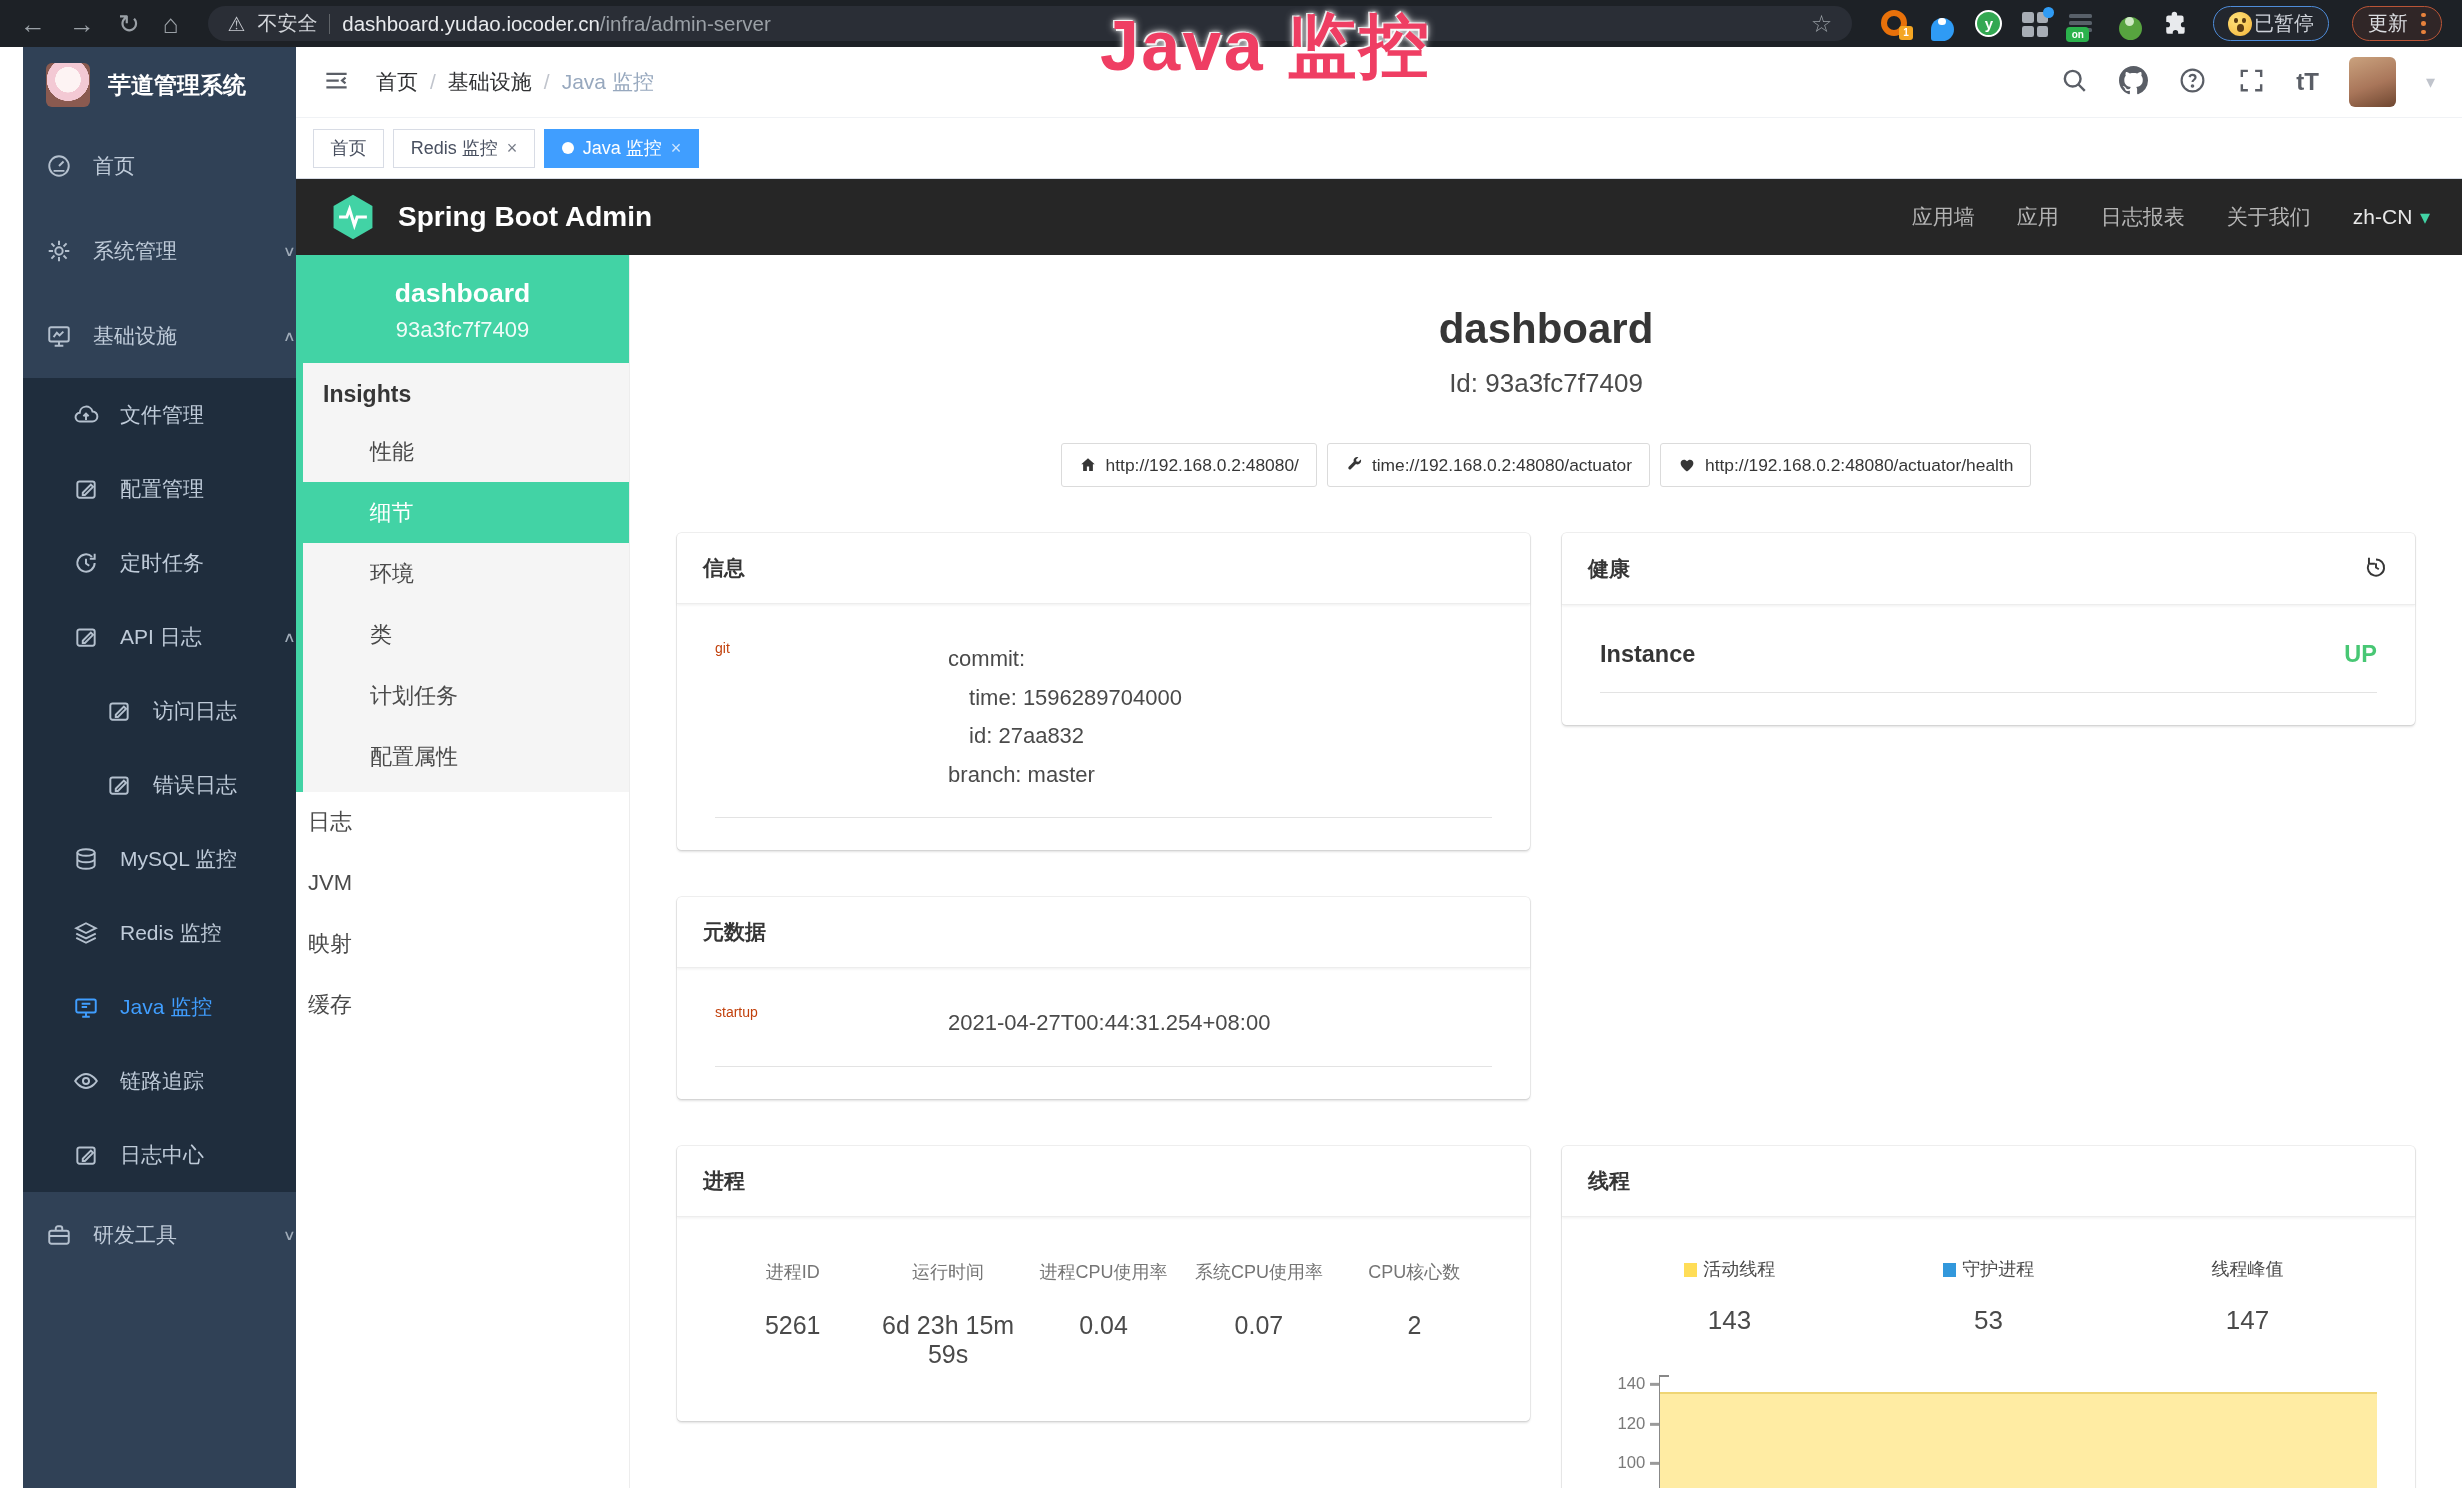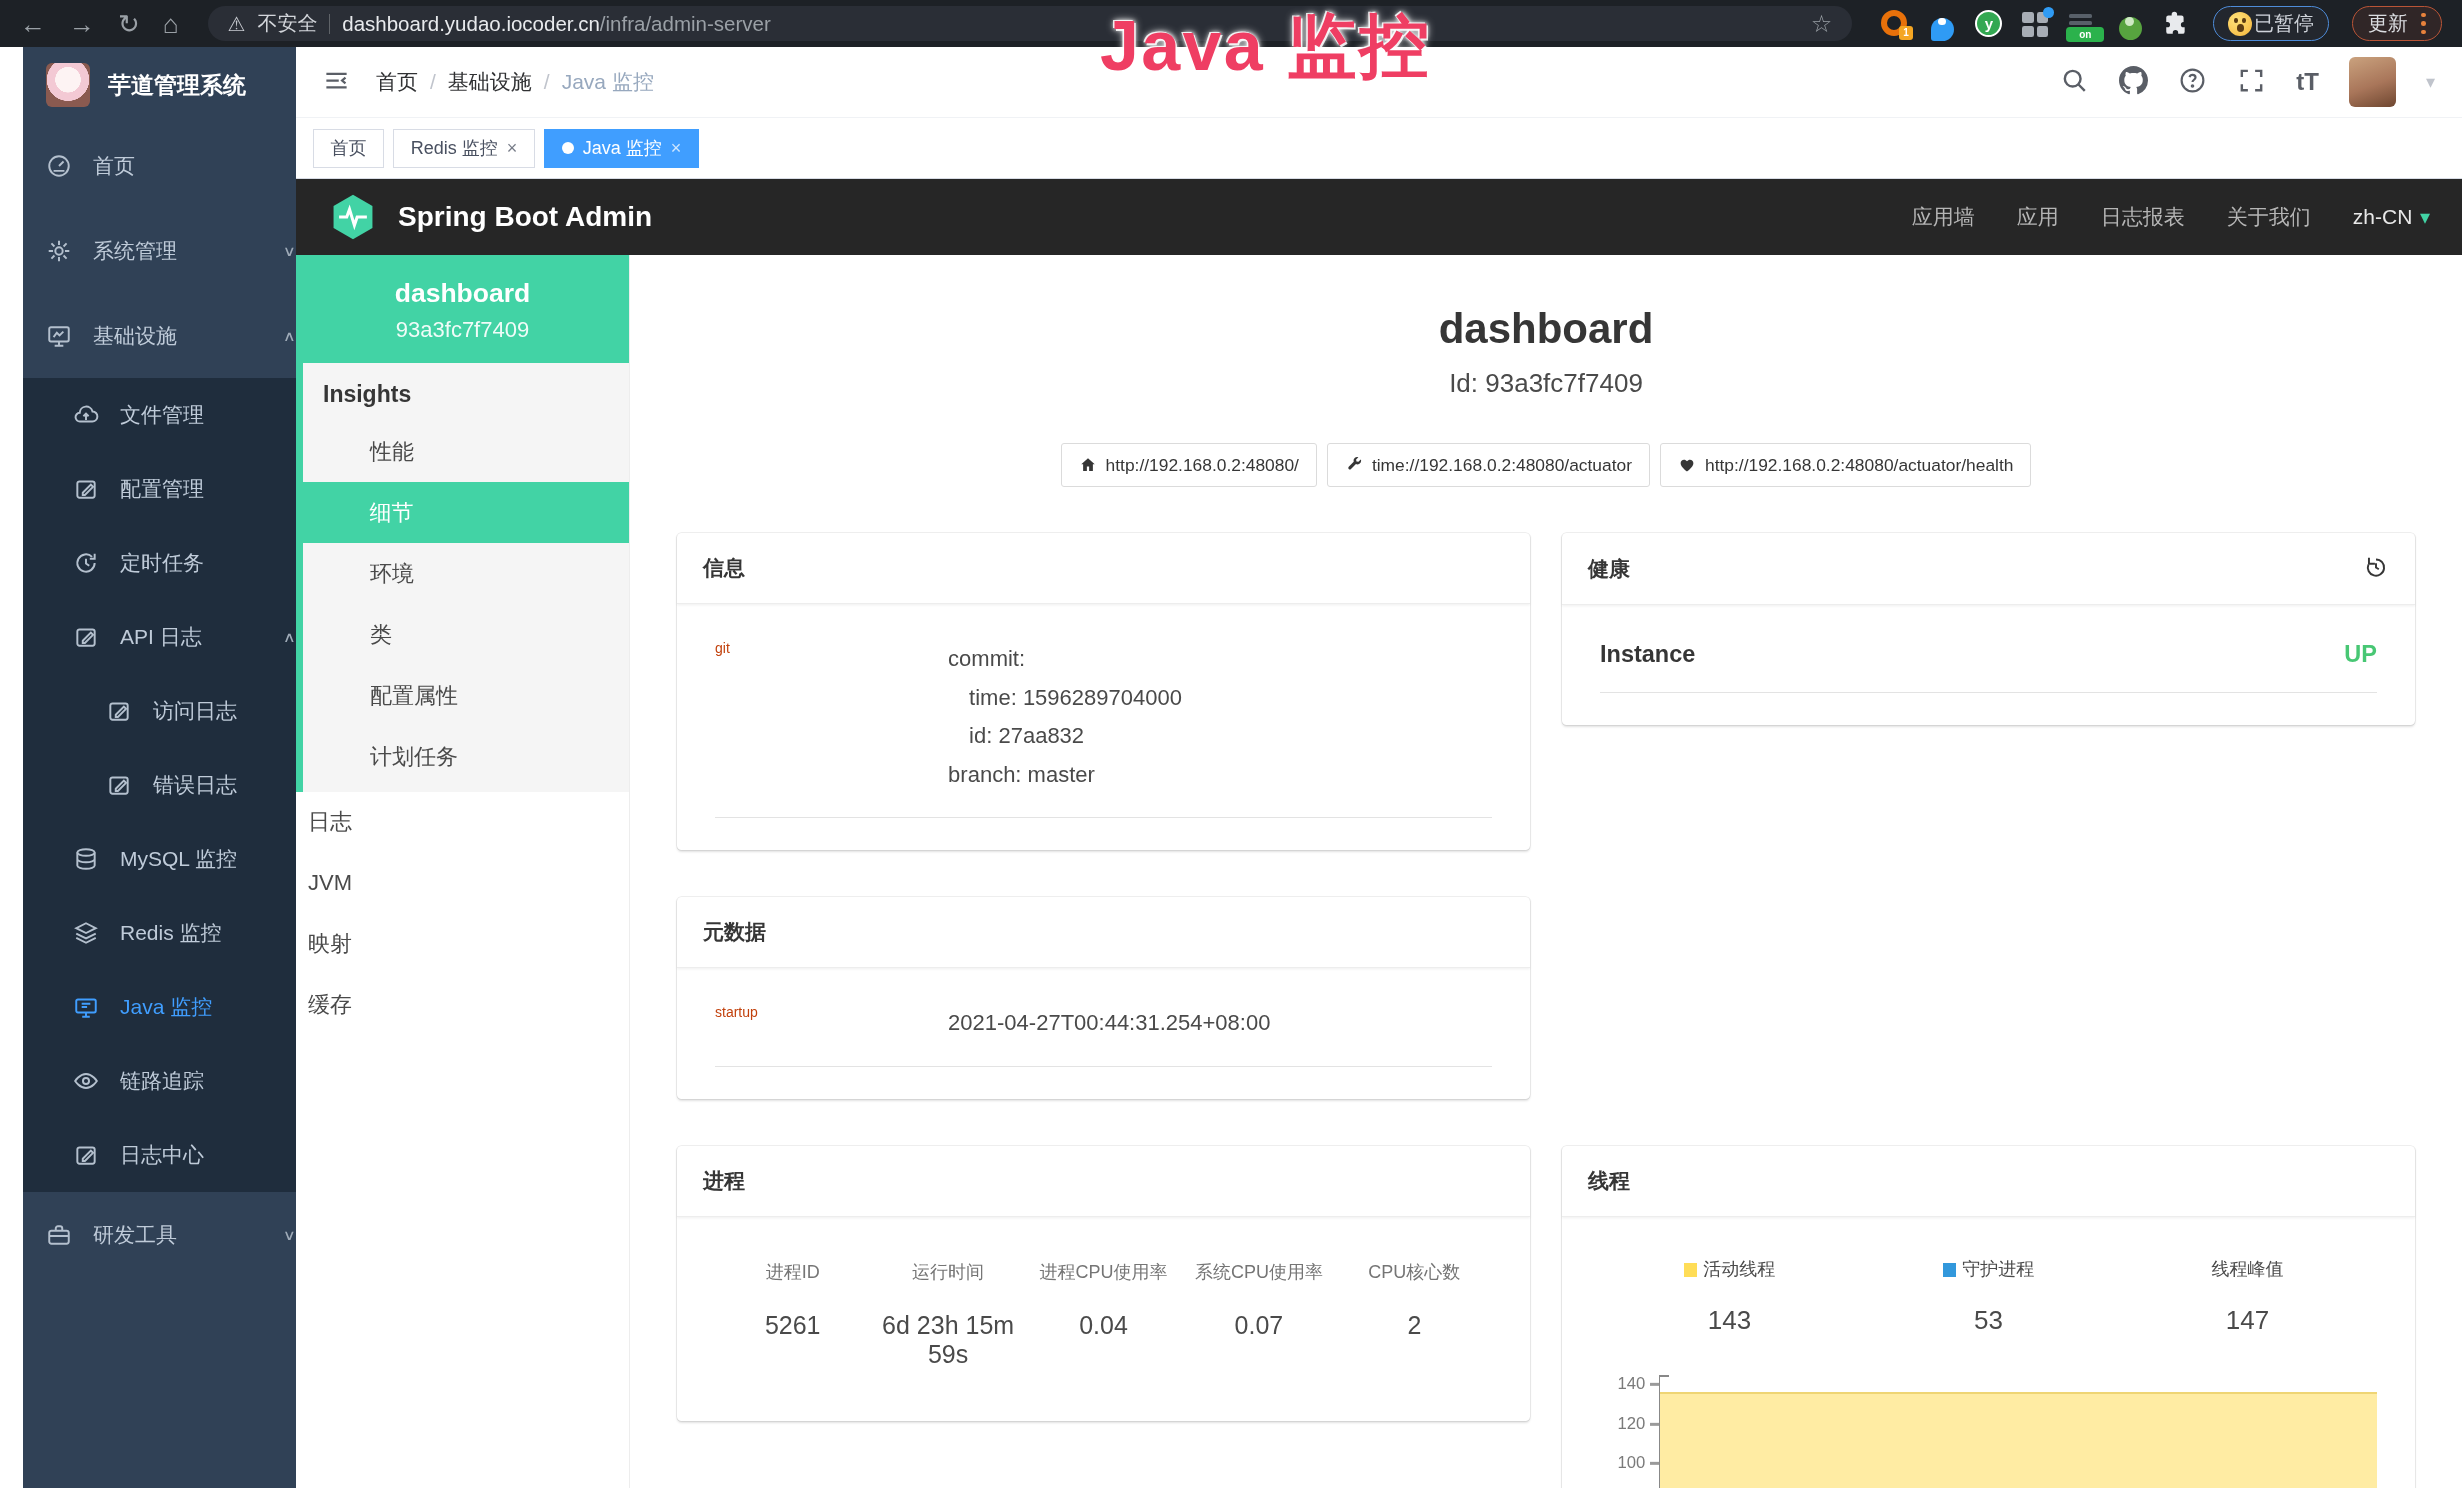--- a/index.html
+++ b/index.html
@@ -25,21 +25,21 @@
   .ext-badge1 { position:absolute; right:-4.6px; bottom:-3px; width:13.7px; height:13.7px; background:#f5a623;
     border-radius:3px; color:#fff; font-size:10px; text-align:center; line-height:13.7px; font-weight:bold; }
   .ext-pin { width:23px; height:23px; background:#2f9bf4; border-radius:50% 50% 50% 3px; margin:2.3px; }
   .ext-pin i { display:block; width:7.6px; height:7.6px; background:#fff; border-radius:50%; margin:7.6px auto; }
   .ext-y { width:27px; height:27px; background:#33a852; border:2.3px solid #fff; border-radius:50%;
     color:#fff; font-weight:bold; font-size:15px; text-align:center; line-height:23px; }
   .ext-grid { display:grid; grid-template-columns:11.4px 11.4px; gap:3px; padding-top:1.5px; }
   .ext-grid i { width:11.4px; height:11.4px; background:#a7adb5; border-radius:2.3px; }
   .ext-on { padding-top:1.5px; }
   .ext-on i { display:block; width:23px; height:4.6px; background:#586069; margin:2.3px 0; border-radius:1.5px; }
-  .ext-on .on-badge { position:absolute; left:-3px; bottom:-4.6px; width:38px; height:15px; background:#2bb24c;
+  .ext-on .on-badge { position:absolute; left:-3px; bottom:-4.6px; width:23px; height:15px; background:#2bb24c;
     border-radius:3.8px; color:#fff; font-size:10px; font-weight:bold; text-align:center; line-height:15px; }
   .ext-leaf { width:23px; height:23px; margin:2.3px; background:#57a33f; border-radius:50%; }
   .ext-leaf i { display:block; width:9px; height:9px; background:#cfe9c5; border-radius:50%; margin:6.8px; }
   .puzzle svg { width:26px; height:26px; }
   .paused-pill { height:35px; border:1.5px solid #4e8cd9; border-radius:17.4px; display:flex; align-items:center;
     gap:2px; padding:0 13.7px; background:#23272e; }
   .emoji-face { position:relative; width:24px; height:24px; border-radius:50%;
     background:radial-gradient(circle at 35% 32%, #ffe27a, #f4b43a); }
   .emoji-face .eye { position:absolute; top:6.8px; width:3.8px; height:4.6px; background:#5b3b12; border-radius:50%; }
   .emoji-face .eye.l { left:6px; } .emoji-face .eye.r { right:6px; }
@@ -470,22 +470,22 @@
         <div class="instance-head">
           <div class="instance-name">dashboard</div>
           <div class="instance-id">93a3fc7f7409</div>
         </div>
         <div class="insights-group">
           <div class="insights-label">Insights</div>
           <div class="ins-item">性能</div>
           <div class="ins-item active">细节</div>
           <div class="ins-item">环境</div>
           <div class="ins-item">类</div>
+          <div class="ins-item">计划任务</div>
           <div class="ins-item">配置属性</div>
-          <div class="ins-item">计划任务</div>
         </div>
         <div class="root-item">日志</div>
         <div class="root-item">JVM</div>
         <div class="root-item">映射</div>
         <div class="root-item">缓存</div>
       </div>
 
       <div class="sba-main">
         <div class="hero">
           <div class="hero-title">dashboard</div>

